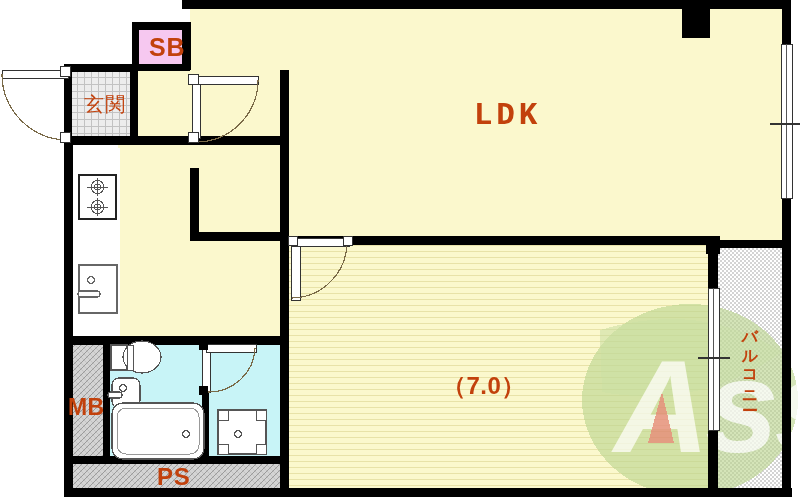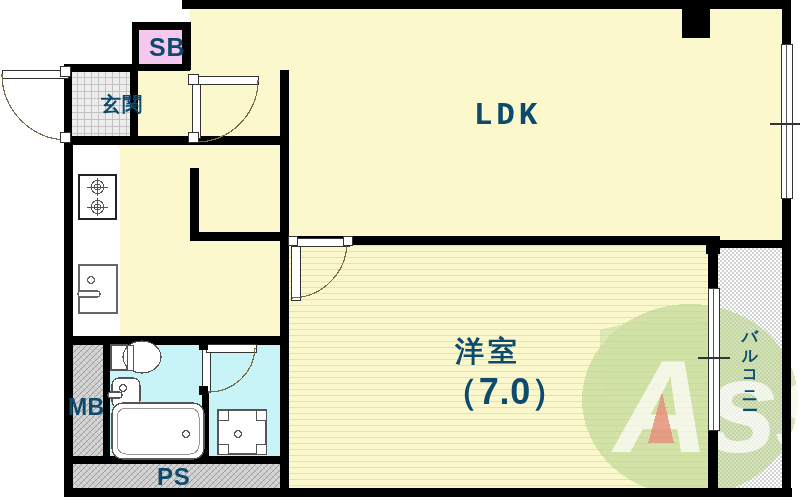--- a/index.html
+++ b/index.html
@@ -12,32 +12,32 @@
     position:relative;
     width:800px;
     height:500px;
     background:#ffffff;
     overflow:hidden;
   }
   .layer{position:absolute;left:0;top:0;width:800px;height:500px;}
   svg.layer{display:block;}
   .lbl{
     position:absolute;
-    color:#0c4a6e;
+    color:#c2410c;
     white-space:nowrap;
     line-height:1;
     font-weight:700;
     letter-spacing:.04em;
     z-index:40;
   }
   .lbl-ldk{font-size:31px;letter-spacing:.12em;}
   .lbl-ldk-area{font-size:29px;letter-spacing:.02em;}
   .lbl-room{font-size:29px;letter-spacing:.14em;}
-  .lbl-room-area{font-size:36px;letter-spacing:.02em;}
-  .lbl-genkan{font-size:20px;letter-spacing:.06em;font-weight:700;margin-left:17px;}
+  .lbl-room-area{font-size:24px;letter-spacing:.02em;}
+  .lbl-genkan{font-size:20px;letter-spacing:.06em;font-weight:400;}
   .lbl-sb{font-size:25px;letter-spacing:.03em;font-weight:700;}
   .lbl-mb{font-size:23px;letter-spacing:.01em;font-weight:700;}
   .lbl-ps{font-size:24px;letter-spacing:.03em;font-weight:700;}
   .lbl-balcony{
     font-size:16px;
     writing-mode:vertical-rl;
     text-orientation:upright;
     letter-spacing:.16em;
     font-weight:700;
   }
@@ -258,21 +258,20 @@
       <rect x="256" y="410" width="10" height="10" fill="#ffffff" stroke="#555" stroke-width="1"></rect>
       <rect x="218" y="444" width="10" height="10" fill="#ffffff" stroke="#555" stroke-width="1"></rect>
       <rect x="256" y="444" width="10" height="10" fill="#ffffff" stroke="#555" stroke-width="1"></rect>
       <circle cx="238" cy="434" r="3.4" fill="none" stroke="#555" stroke-width="1.2"></circle>
     </g>
 
   </svg>
 
   <div class="lbl lbl-ldk" style="left:474px;top:100px;font-family:Liberation Mono, monospace;">LDK</div>
 
-  <div class="lbl lbl-room" style="left:455px;top:337px;">洋室</div>
   <div class="lbl lbl-room-area" style="left:442px;top:374px;">（7.0）</div>
 
   <div class="lbl lbl-genkan" style="left:84px;top:94px;">玄関</div>
 
   <div class="lbl lbl-sb" style="left:149px;top:35px;">SB</div>
 
   <div class="lbl lbl-mb" style="left:68px;top:396px;">MB</div>
 
   <div class="lbl lbl-ps" style="left:157px;top:465px;">PS</div>
 

